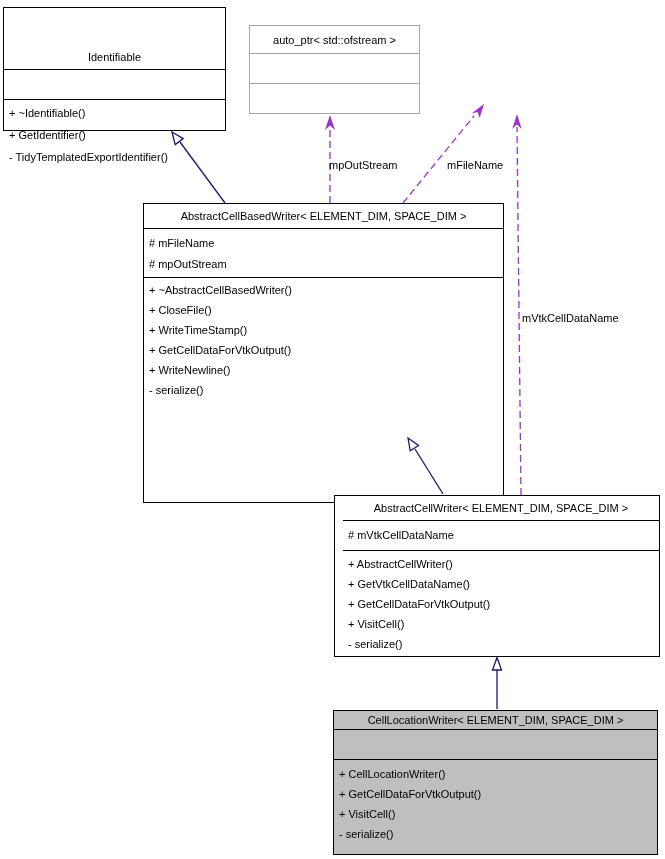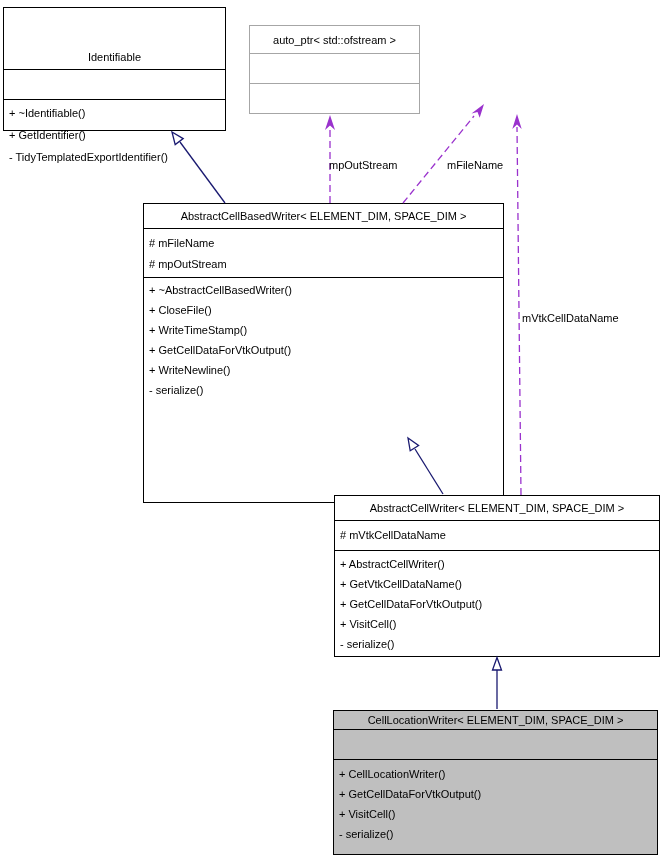--- a/index.html
+++ b/index.html
@@ -72,21 +72,21 @@
     <div class="sec">
       <div class="mline">+ ~AbstractCellBasedWriter()</div>
       <div class="mline">+ CloseFile()</div>
       <div class="mline">+ WriteTimeStamp()</div>
       <div class="mline">+ GetCellDataForVtkOutput()</div>
       <div class="mline">+ WriteNewline()</div>
       <div class="mline">- serialize()</div>
     </div>
   </div>
 
-  <div class="cbox" style="left:334px;top:495px;width:326px;height:162px;">
+  <div class="cbox" style="left:334px;top:495px;width:326px;height:162px;padding-left:8px;">
     <div class="title" style="height:25px;">AbstractCellWriter&lt; ELEMENT_DIM, SPACE_DIM &gt;</div>
     <div class="sec" style="height:30px;padding-top:4px;">
       <div class="aline"># mVtkCellDataName</div>
     </div>
     <div class="sec" style="padding-top:3px;">
       <div class="mline">+ AbstractCellWriter()</div>
       <div class="mline">+ GetVtkCellDataName()</div>
       <div class="mline">+ GetCellDataForVtkOutput()</div>
       <div class="mline">+ VisitCell()</div>
       <div class="mline">- serialize()</div>

